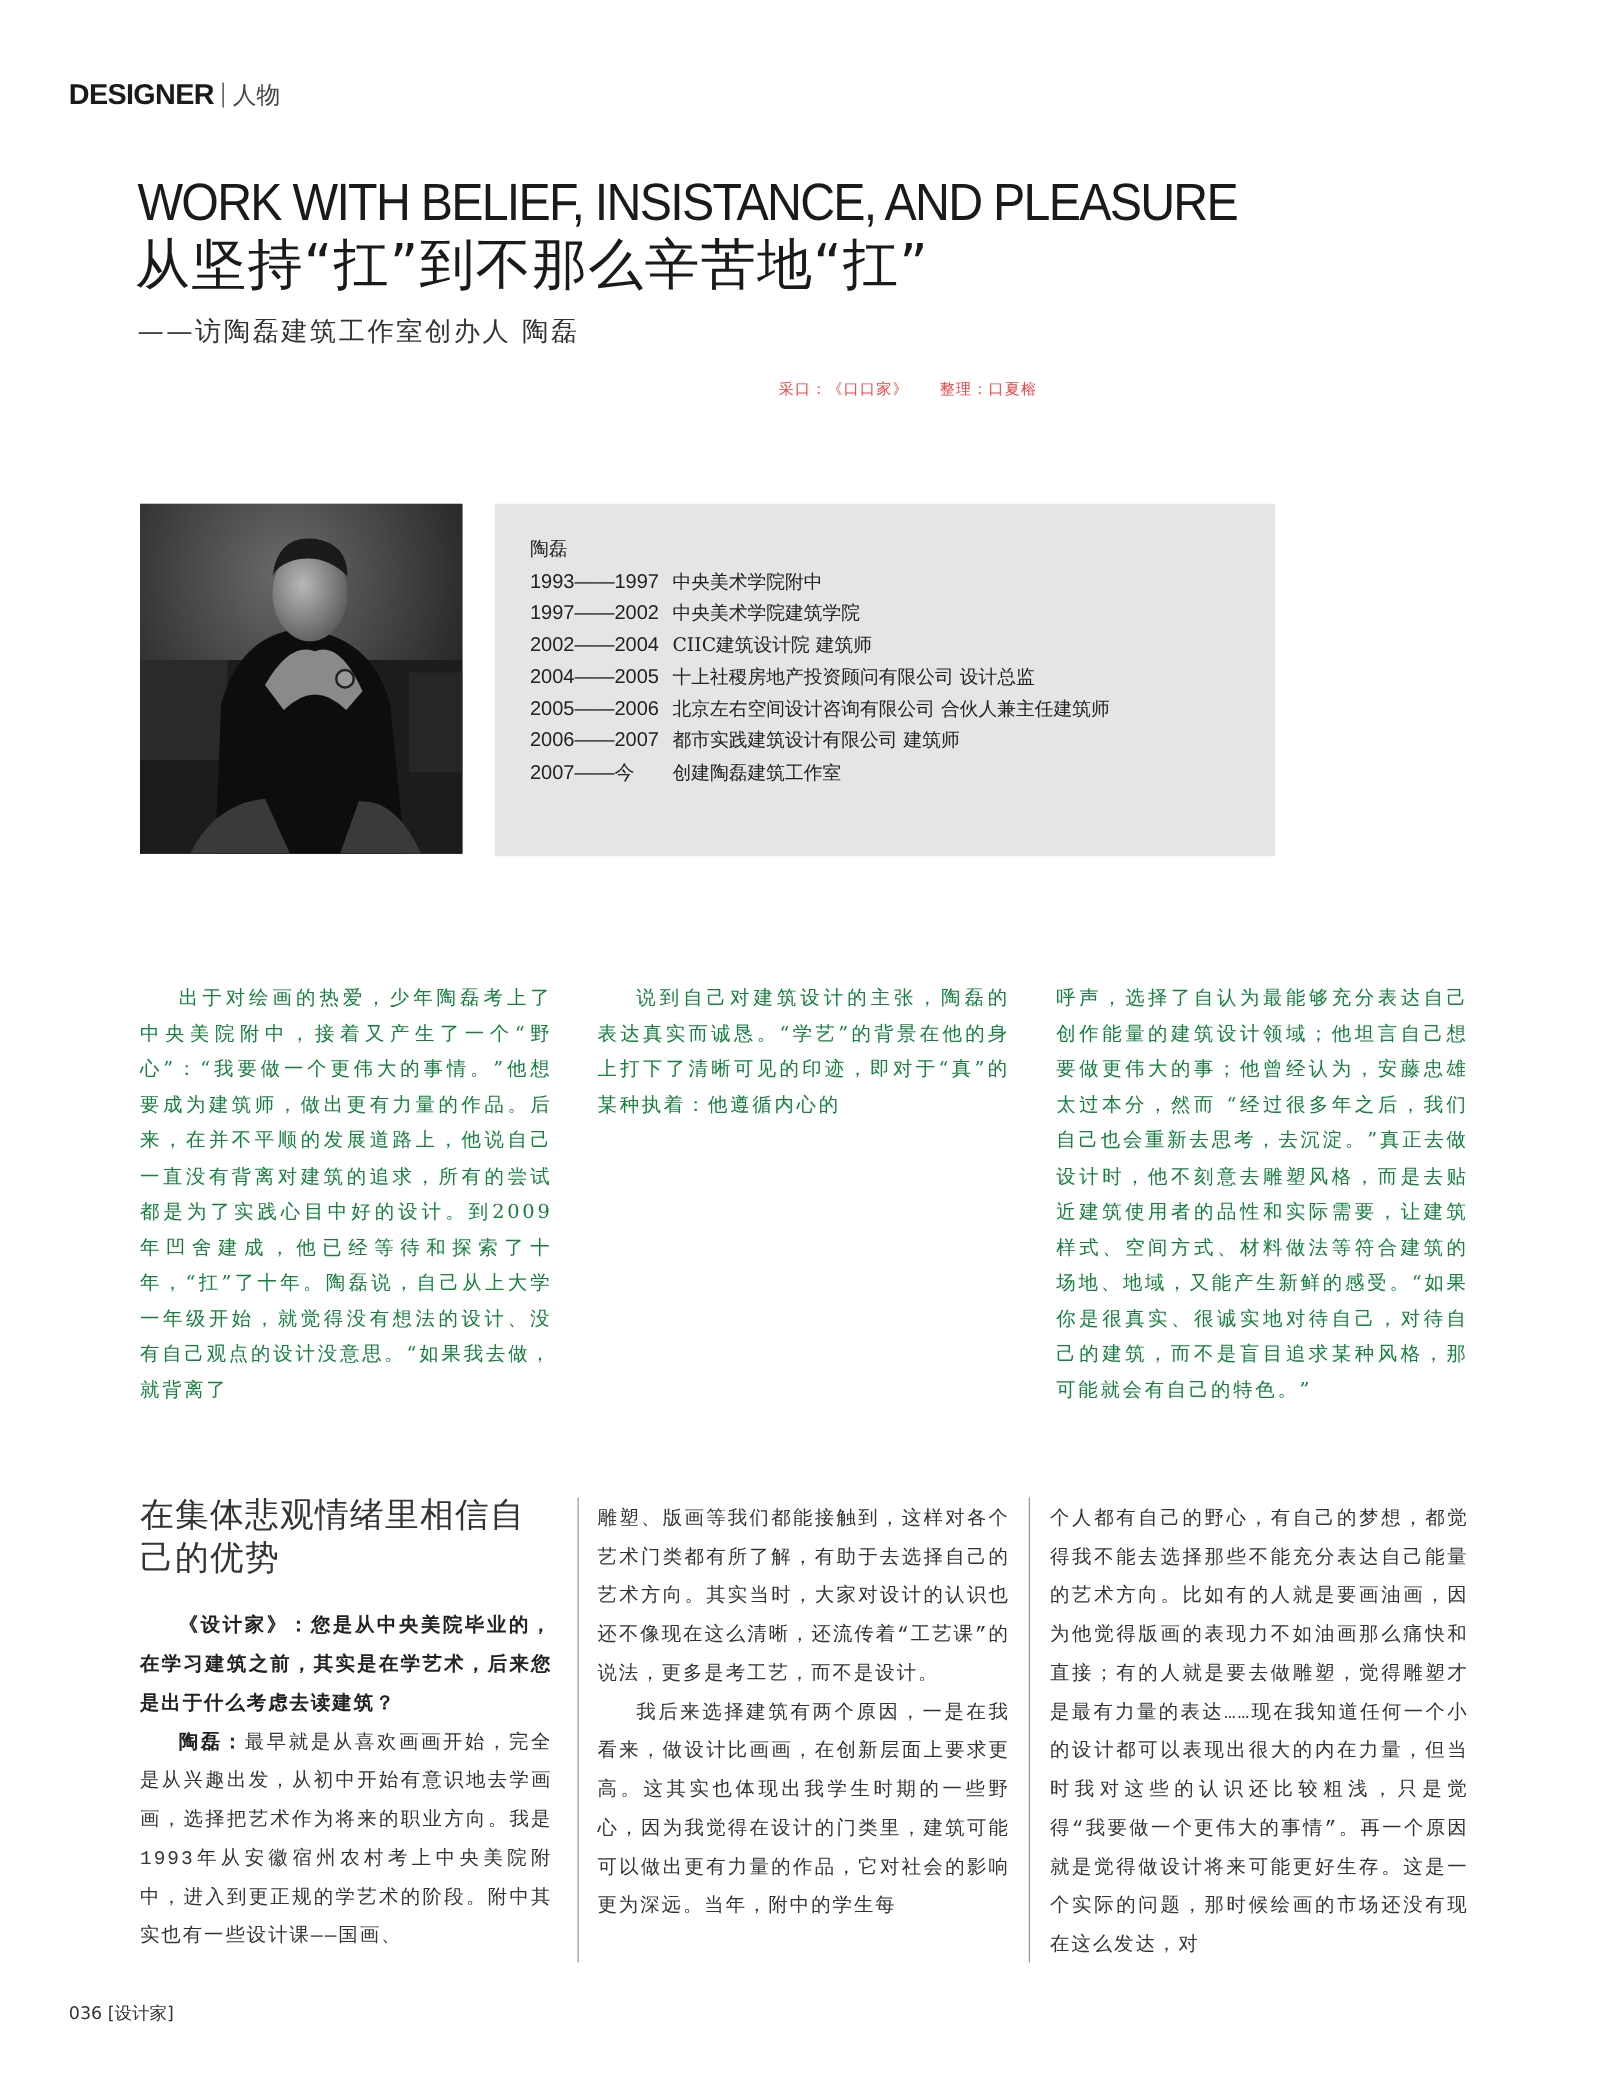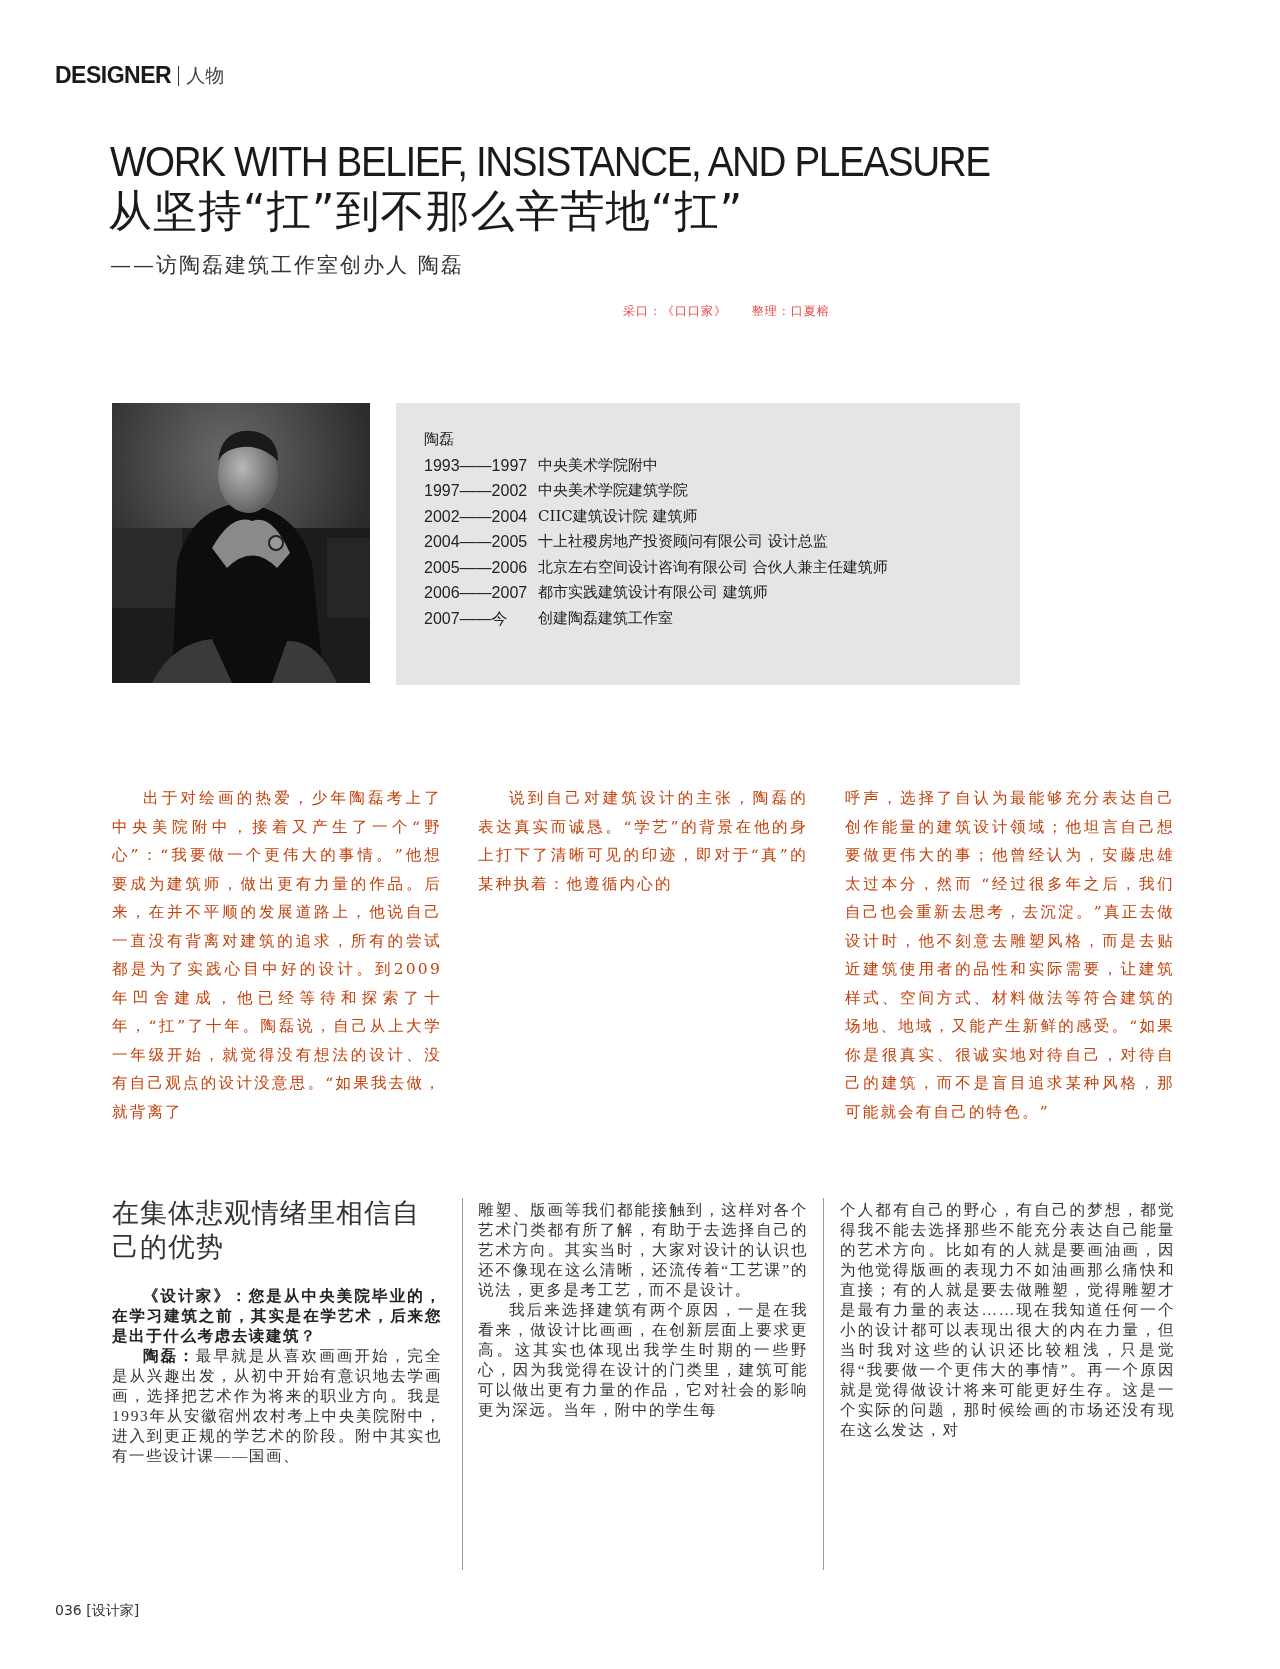--- a/index.html
+++ b/index.html
@@ -16,25 +16,25 @@
   .subtitle { left: 110px; top: 251px; font-family: "DejaVu Serif", serif; font-size: 21px; color: #333; white-space: nowrap; letter-spacing: 2px; }
   .credit { left: 623px; top: 303px; font-size: 12px; color: #ef4444; white-space: nowrap; letter-spacing: 1px; }
   .credit span + span { margin-left: 20px; }
 
   .portrait { left: 112px; top: 403px; width: 258px; height: 280px; overflow: hidden; background: #222; }
   .bio { left: 396px; top: 403px; width: 624px; height: 282px; background: #e5e5e5; }
   .bio .inner { position: absolute; left: 28px; top: 24px; font-family: "DejaVu Serif", serif; font-size: 15px; color: #222; line-height: 25.5px; }
   .bio .row { display: flex; white-space: nowrap; }
   .bio .yr { width: 114px; font-family: Liberation Sans, sans-serif; font-size: 16px; }
 
-  .col { position: absolute; font-family: "DejaVu Serif", serif; font-size: 15.5px; color: #c2410c; line-height: 28.5px; text-align: justify; letter-spacing: 2.2px; }
+  .col { position: absolute; font-family: "DejaVu Serif", serif; font-size: 15.5px; color: #15803d; line-height: 28.5px; text-align: justify; letter-spacing: 2.2px; }
   .col p { margin: 0; }
   .indent { text-indent: 2em; }
 
-  .col2 { position: absolute; font-family: Liberation Serif, serif; font-size: 15.5px; color: #333; line-height: 20px; text-align: justify; letter-spacing: 1.6px; font-weight: 300; }
+  .col2 { position: absolute; font-family: Liberation Mono, monospace; font-size: 15.5px; color: #333; line-height: 31px; text-align: justify; letter-spacing: 1.6px; font-weight: 300; }
   .col2 p { margin: 0; }
   .col2 .q { font-weight: bold; color: #222; }
   .col2 .speaker { font-weight: bold; color: #222; }
 
   .heading2 { left: 112px; top: 1196px; width: 330px; font-size: 27px; color: #333; line-height: 34px; font-weight: 300; letter-spacing: 1px; }
   .vline { width: 1px; background: #999; }
 
   .footer { left: 55px; top: 1602px; font-size: 14px; color: #333; white-space: nowrap; }
 </style>
 </head>

